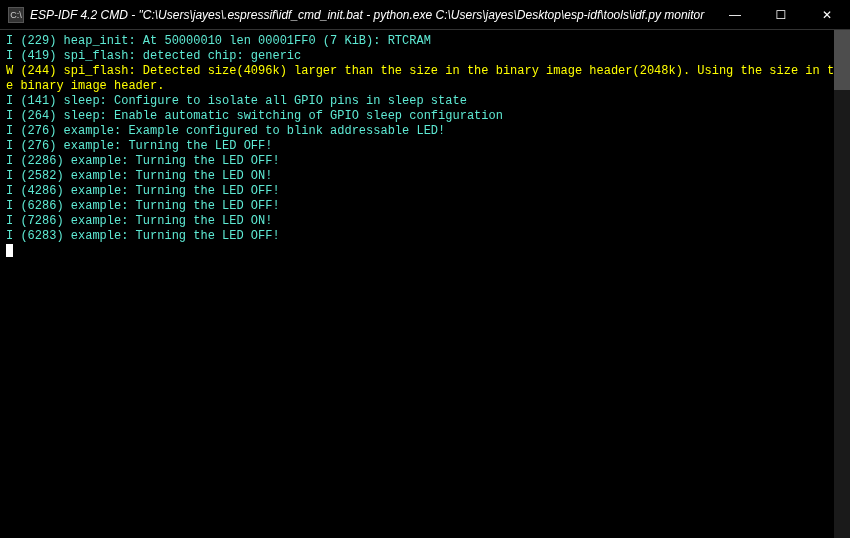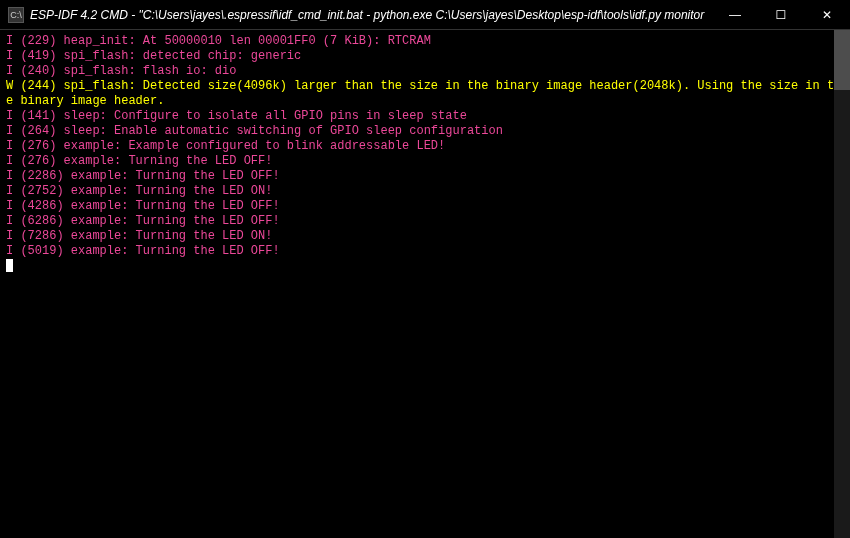--- a/index.html
+++ b/index.html
@@ -89,21 +89,21 @@
       top: 0;
       width: 16px;
       height: 60px;
       background: #4d4d4d;
     }
     .log-line {
       white-space: pre-wrap;
       word-break: break-all;
     }
     .info {
-      color: #ec4899;
+      color: #5eead4;
     }
     .warn {
       color: #ffff00;
     }
     .cursor {
       display: inline-block;
       width: 7px;
       height: 13px;
       background: #fff;
       vertical-align: middle;
@@ -119,31 +119,30 @@
     <div class="titlebar-controls">
       <div class="titlebar-btn">—</div>
       <div class="titlebar-btn">☐</div>
       <div class="titlebar-btn close">✕</div>
     </div>
   </div>
   <div class="terminal">
     <div id="log-container">
         <div class="log-line info">I (229) heap_init: At 50000010 len 00001FF0 (7 KiB): RTCRAM</div>
         <div class="log-line info">I (419) spi_flash: detected chip: generic</div>
-        <div class="log-line info">I (240) spi_flash: flash io: dio</div>
         <div class="log-line warn">W (244) spi_flash: Detected size(4096k) larger than the size in the binary image header(2048k). Using the size in the binary image header.</div>
         <div class="log-line info">I (141) sleep: Configure to isolate all GPIO pins in sleep state</div>
         <div class="log-line info">I (264) sleep: Enable automatic switching of GPIO sleep configuration</div>
         <div class="log-line info">I (276) example: Example configured to blink addressable LED!</div>
         <div class="log-line info">I (276) example: Turning the LED OFF!</div>
         <div class="log-line info">I (2286) example: Turning the LED OFF!</div>
-        <div class="log-line info">I (2752) example: Turning the LED ON!</div>
+        <div class="log-line info">I (2582) example: Turning the LED ON!</div>
         <div class="log-line info">I (4286) example: Turning the LED OFF!</div>
         <div class="log-line info">I (6286) example: Turning the LED OFF!</div>
         <div class="log-line info">I (7286) example: Turning the LED ON!</div>
-        <div class="log-line info">I (5019) example: Turning the LED OFF!</div>
+        <div class="log-line info">I (6283) example: Turning the LED OFF!</div>
       </div>
     <span class="cursor"></span>
     <div class="scrollbar-track">
       <div class="scrollbar-thumb"></div>
     </div>
   </div>
 </div>
 
 </body></html>

